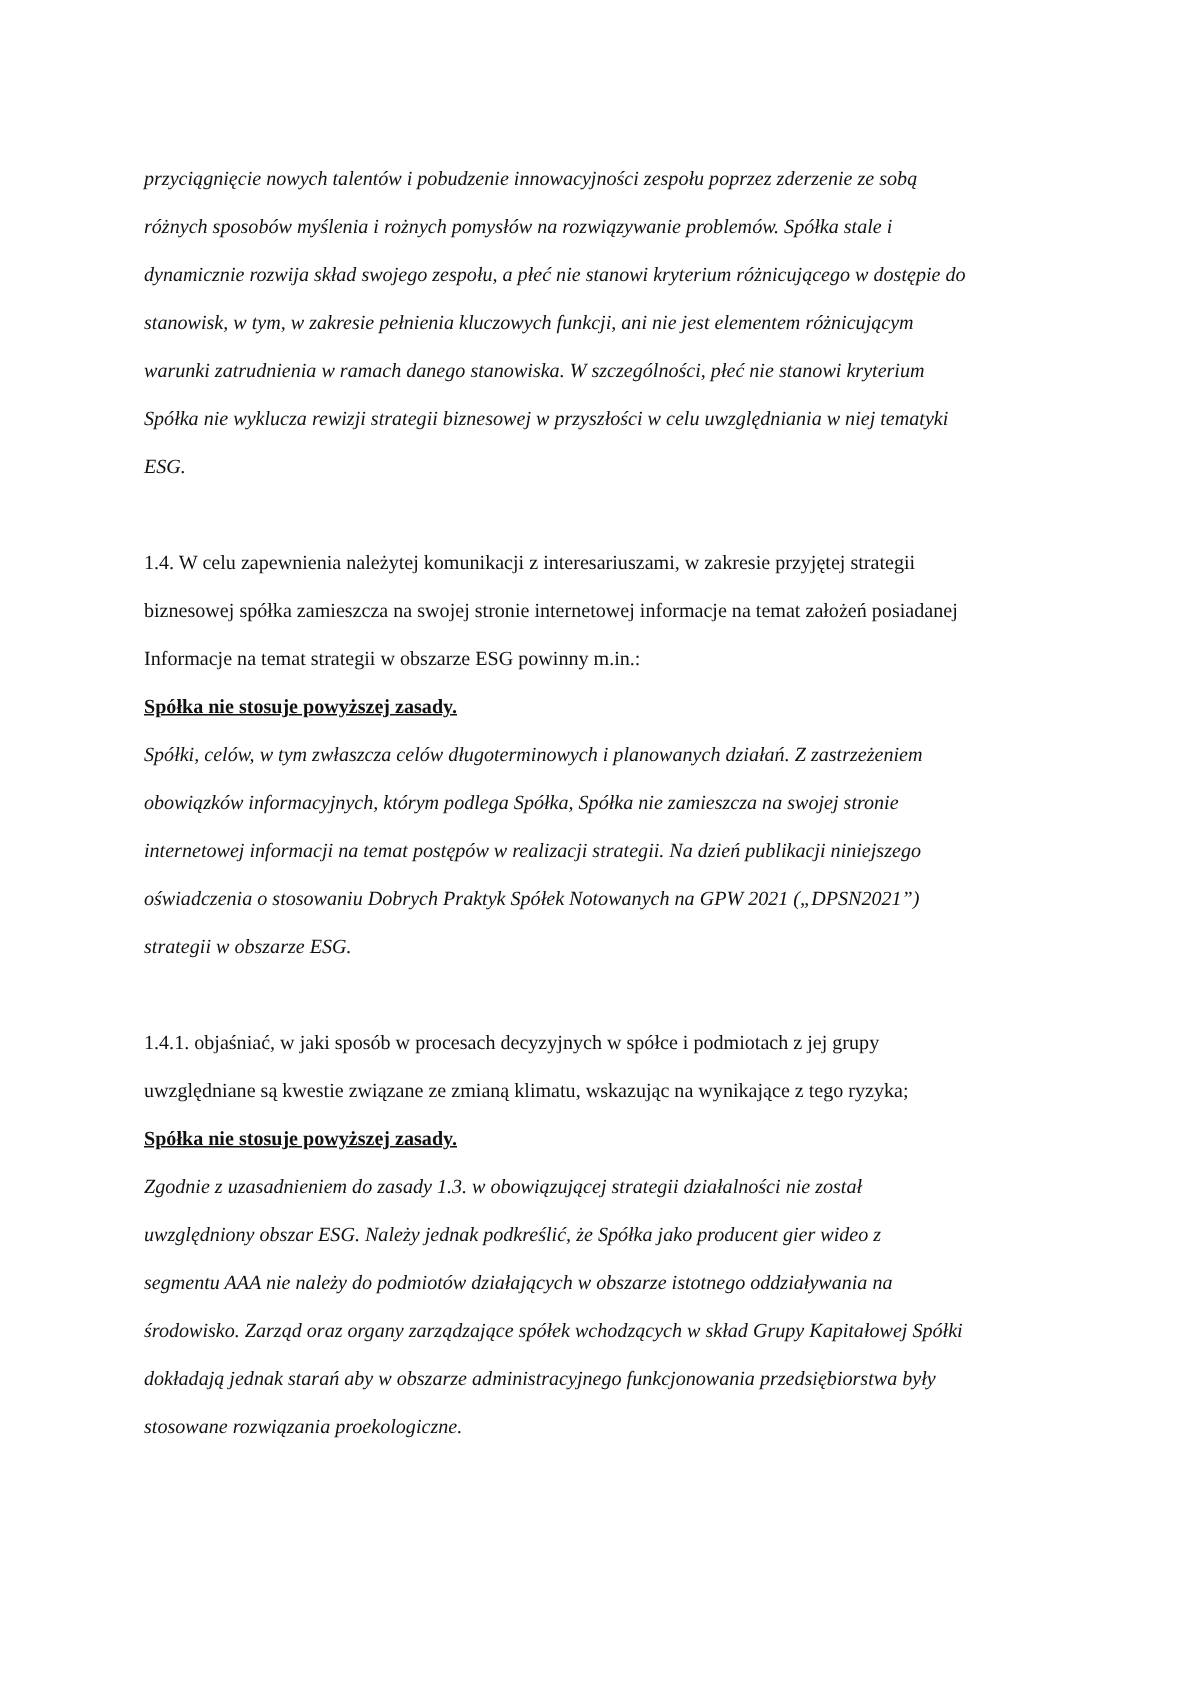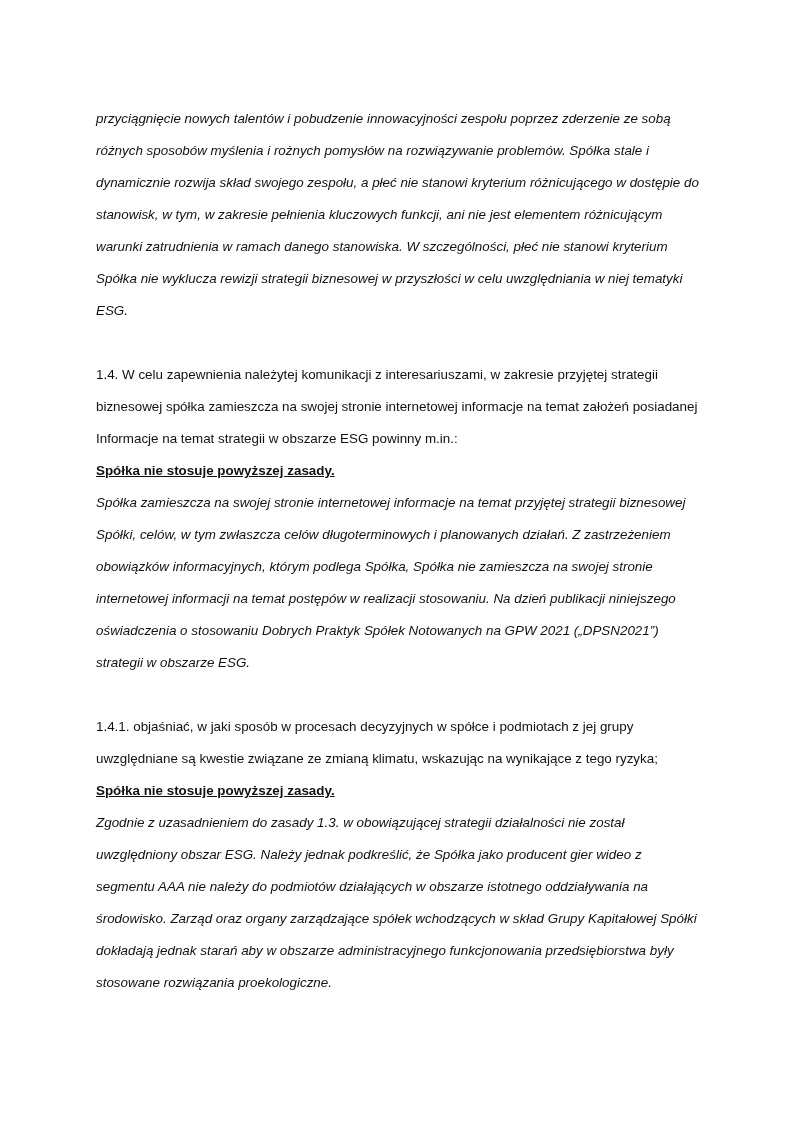--- a/index.html
+++ b/index.html
@@ -27,21 +27,21 @@
     margin: 0;
     white-space: pre-line;
   }
   .it { font-style: italic; }
   .status {
     font-weight: bold;
     text-decoration: underline;
     margin: 0;
   }
   .gap { height: 16px; }
-  .line { display: block; white-space: nowrap; }
+  .line { display: block; white-space: nowrap; font-family: Liberation Serif, serif; }
 </style>
 </head>
 <body>
 
 <div class="page">
 
   <div class="para it">
     <span class="line">przyciągnięcie nowych talentów i pobudzenie innowacyjności zespołu poprzez zderzenie ze sobą</span>
     <span class="line">różnych sposobów myślenia i rożnych pomysłów na rozwiązywanie problemów. Spółka stale i</span>
     <span class="line">dynamicznie rozwija skład swojego zespołu, a płeć nie stanowi kryterium różnicującego w dostępie do</span>
@@ -54,24 +54,23 @@
 
   <div class="para">
     <span class="line">1.4. W celu zapewnienia należytej komunikacji z interesariuszami, w zakresie przyjętej strategii</span>
     <span class="line">biznesowej spółka zamieszcza na swojej stronie internetowej informacje na temat założeń posiadanej</span>
     <span class="line">Informacje na temat strategii w obszarze ESG powinny m.in.:</span>
   </div>
   <div class="status">
       <span class="line">Spółka nie stosuje powyższej zasady.</span>
     </div>
   <div class="para it">
-    <span class="line">Spółka zamieszcza na swojej stronie internetowej informacje na temat przyjętej strategii biznesowej</span>
     <span class="line">Spółki, celów, w tym zwłaszcza celów długoterminowych i planowanych działań. Z zastrzeżeniem</span>
     <span class="line">obowiązków informacyjnych, którym podlega Spółka, Spółka nie zamieszcza na swojej stronie</span>
-    <span class="line">internetowej informacji na temat postępów w realizacji stosowaniu. Na dzień publikacji niniejszego</span>
+    <span class="line">internetowej informacji na temat postępów w realizacji strategii. Na dzień publikacji niniejszego</span>
     <span class="line">oświadczenia o stosowaniu Dobrych Praktyk Spółek Notowanych na GPW 2021 („DPSN2021”)</span>
     <span class="line">strategii w obszarze ESG.</span>
   </div>
   <div class="gap"></div>
 
   <div class="para">
     <span class="line">1.4.1. objaśniać, w jaki sposób w procesach decyzyjnych w spółce i podmiotach z jej grupy</span>
     <span class="line">uwzględniane są kwestie związane ze zmianą klimatu, wskazując na wynikające z tego ryzyka;</span>
   </div>
   <div class="status">

